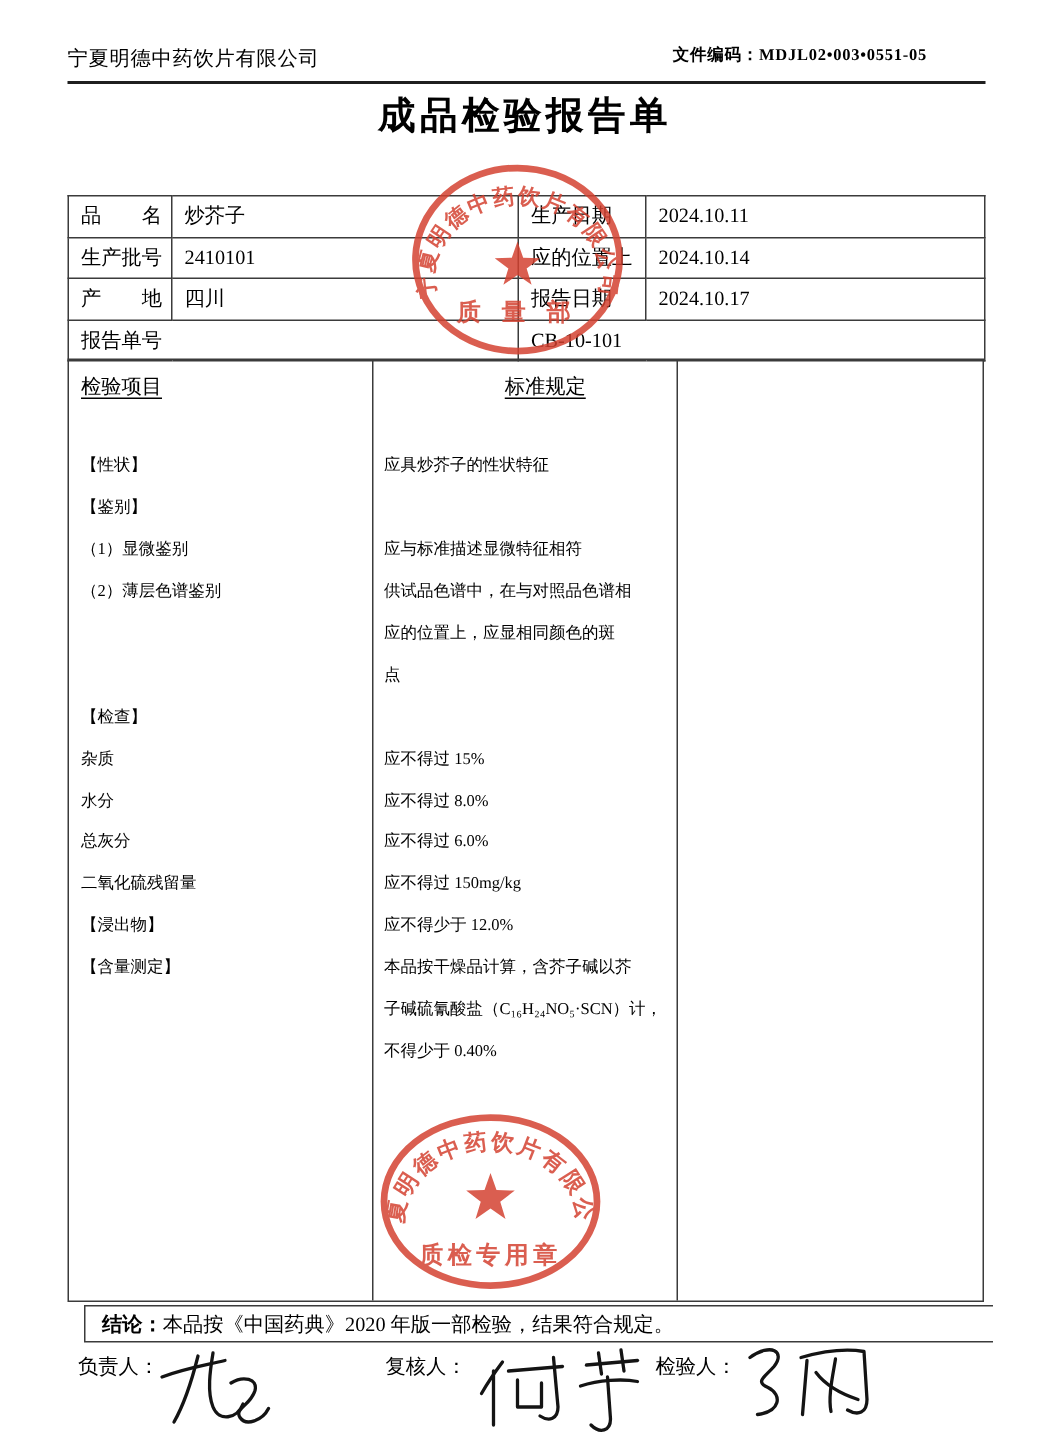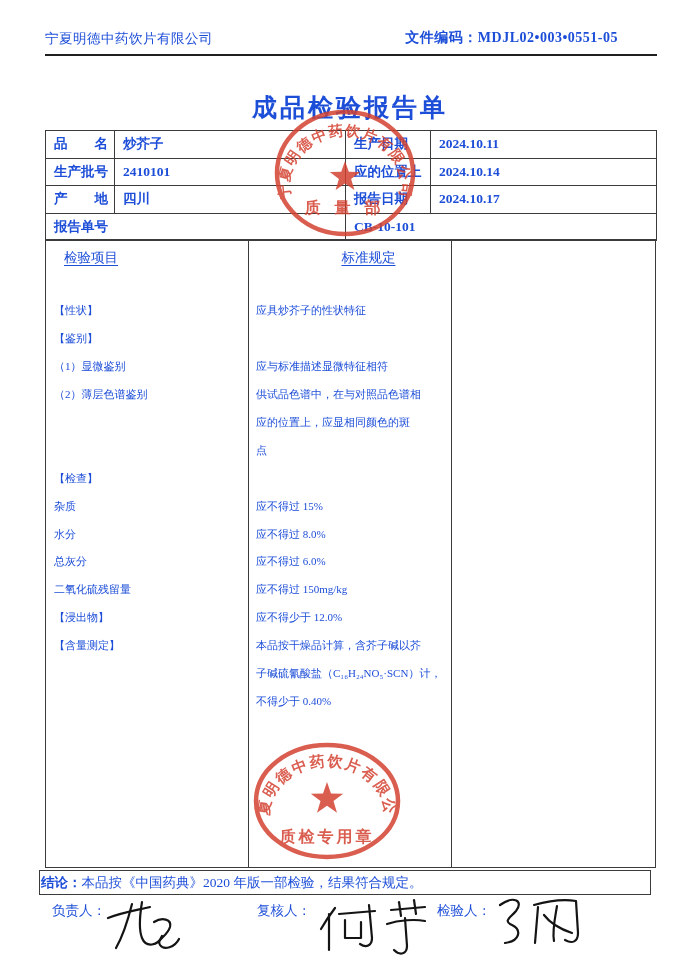--- a/index.html
+++ b/index.html
@@ -1,40 +1,40 @@
 <!DOCTYPE html>
 <html><head>
 <meta charset="utf-8">
 <style>
   html,body{margin:0;padding:0;background:#fff;}
   #page{position:relative;width:662px;height:960px;background:#ffffff;overflow:hidden;
-        font-family:"Liberation Serif","DejaVu Serif",serif;color:#1d4ed8;}
+        font-family:"Liberation Serif","DejaVu Serif",serif;color:#000000;}
   .abs{position:absolute;}
   .company{left:45px;top:30px;font-size:13.5px;letter-spacing:.5px;}
-  .doccode{right:44px;top:29px;font-size:14px;font-weight:bold;letter-spacing:.5px;}
+  .doccode{right:44px;top:29px;font-size:11px;font-weight:bold;letter-spacing:.5px;}
   .rule{left:45px;top:54px;width:612px;height:2px;background:#1f1f1f;}
-  .title{left:0;top:91px;width:700px;text-align:center;font-size:25px;font-weight:bold;letter-spacing:3px;}
+  .title{left:0;top:60px;width:700px;text-align:center;font-size:25px;font-weight:bold;letter-spacing:3px;}
   table.info{position:absolute;left:45px;top:130px;width:611px;border-collapse:collapse;table-layout:fixed;}
   table.info td{border:1px solid #3b3b3b;height:26.5px;font-size:13.5px;padding:0 4px 0 8px;
-                white-space:nowrap;overflow:hidden;font-weight:bold;}
+                white-space:nowrap;overflow:hidden;}
   .maintbl{left:45px;top:239px;width:611px;height:629px;border:1px solid #3b3b3b;box-sizing:border-box;}
   .mcol{position:absolute;top:0;bottom:0;}
   .mcol1{left:0;width:202px;border-right:1px solid #3b3b3b;}
   .mcol2{left:202px;width:203px;border-right:1px solid #3b3b3b;}
   .mcol3{left:405px;width:204px;}
   .mhead{margin-top:9px;font-size:13.5px;}
-  .mhead span{text-decoration:underline;text-underline-offset:3px;margin-left:10px;}
+  .mhead span{text-decoration:underline;text-underline-offset:3px;}
   .mhead.hleft{text-align:left;padding-left:8px;}
   .mhead.hcenter{text-align:center;padding-left:28px;}
   .lines{position:absolute;left:0;right:0;top:57px;}
   .lines .line{height:27.95px;line-height:27.95px;font-size:11px;padding:0 2px 0 8px;
                white-space:nowrap;overflow:hidden;}
   .stamp{pointer-events:none;opacity:.84;}
-  .concl{left:39px;top:870px;width:612px;height:25px;border:1px solid #3b3b3b;box-sizing:border-box;
-         line-height:23px;font-size:13.5px;padding-left:1px;white-space:nowrap;overflow:hidden;}
+  .concl{left:56px;top:870px;width:612px;height:25px;border:1px solid #3b3b3b;box-sizing:border-box;
+         line-height:23px;font-size:13.5px;padding-left:11px;white-space:nowrap;overflow:hidden;}
   .concl .clabel{font-weight:bold;}
   .signlabel{top:902px;font-size:13.5px;}
   .sig path{fill:none;stroke:#141414;stroke-width:2.2;stroke-linecap:round;stroke-linejoin:round;}
 </style>
 </head>
 <body>
 
 <div id="page">
 
   <div class="abs company">宁夏明德中药饮片有限公司</div>

